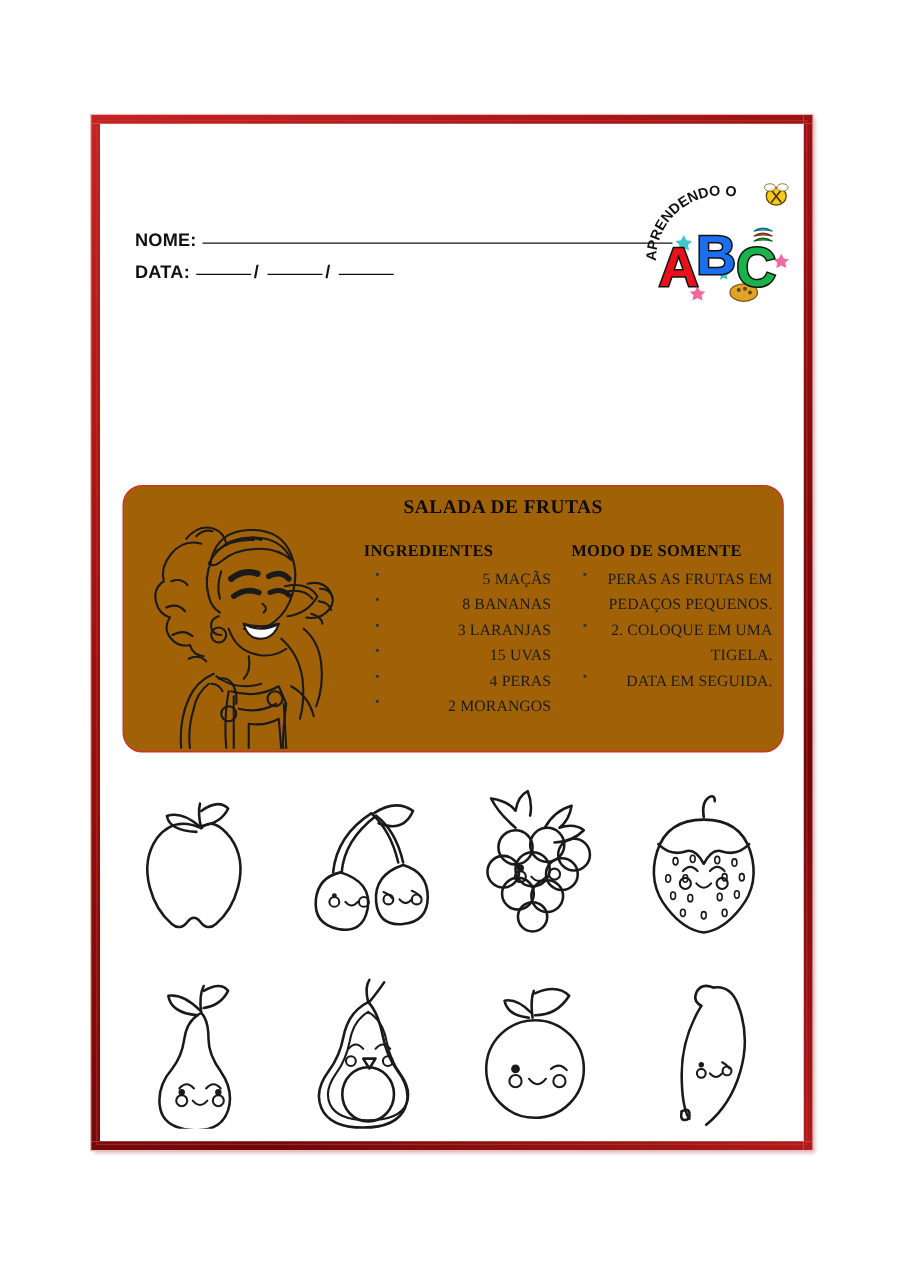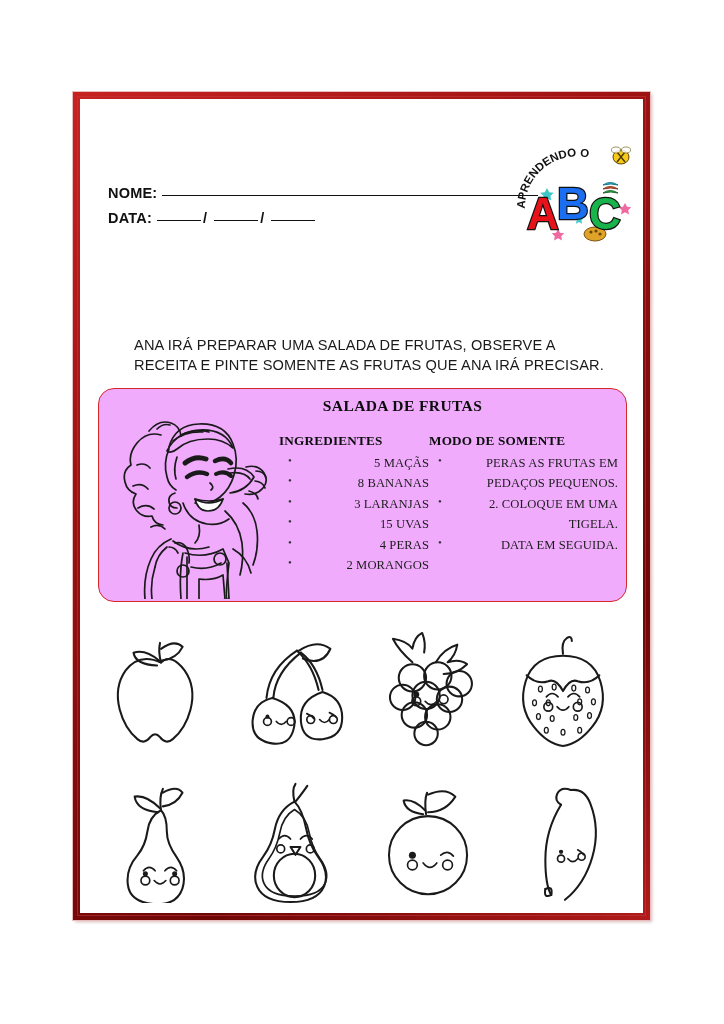--- a/index.html
+++ b/index.html
@@ -113,21 +113,21 @@
   
   #recipe-card {
     position: absolute;
     left: 18px;
     top: 249px;
     width: 529px;
     height: 214px;
     box-sizing: border-box;
     border: 1.7px solid #d4292b;
     border-radius: 16px;
-    background: #f0abfc;
+    background: #a16207;
   }
   #recipe-title {
     position: absolute;
     left: 0; right: 0;
     top: 8px;
     text-align: center;
     font-family: "Liberation Serif", serif;
     font-weight: bold;
     font-size: 15.5px;
     letter-spacing: .4px;
@@ -136,25 +136,25 @@
   }
   #girl-illustration {
     position: absolute;
     left: 8px;
     top: 18px;
     width: 182px;
     height: 192px;
   }
   #recipe-columns {
     position: absolute;
-    left: 180px;
+    left: 192px;
     top: 44px;
     right: 8px;
     display: flex;
-    gap: 0;
+    gap: 16px;
   }
   .recipe-col { flex: 1; }
   .recipe-col.ingredients { flex: 0 0 150px; }
   .col-heading {
     font-family: "Liberation Serif", serif;
     font-weight: bold;
     font-size: 13.2px;
     color: #0d0d0d;
     letter-spacing: .2px;
     margin-bottom: 4px;
@@ -269,21 +269,20 @@
 
           <text x="10" y="88" font-family="Liberation Sans, sans-serif" font-size="44" font-weight="bold" fill="#e8131a" stroke="#111" stroke-width="2.4" paint-order="stroke">A</text>
 
           <text x="40" y="78" font-family="Liberation Sans, sans-serif" font-size="44" font-weight="bold" fill="#1c6ef0" stroke="#111" stroke-width="2.4" paint-order="stroke">B</text>
 
           <text x="72" y="88" font-family="Liberation Sans, sans-serif" font-size="44" font-weight="bold" fill="#18b34a" stroke="#111" stroke-width="2.4" paint-order="stroke">C</text>
         </svg>
       </div>
 
 
-      <p id="instruction-text">ANA IRÁ PREPARAR UMA SALADA DE FRUTAS, OBSERVE A RECEITA E PINTE SOMENTE AS FRUTAS QUE ANA IRÁ PRECISAR.</p>
 
       <div id="recipe-card">
 
         <div id="recipe-title">SALADA DE FRUTAS</div>
 
         <div id="girl-illustration">
           <svg viewBox="0 0 182 192" width="182" height="192">
             <g class="ink-thin">
 
               <path d="M54 28 q-14 -4 -24 8 q-9 11 -6 22 q-9 6 -6 17 q2 9 11 12 q-6 9 1 17 q6 7 15 5 q2 8 11 9"></path>

